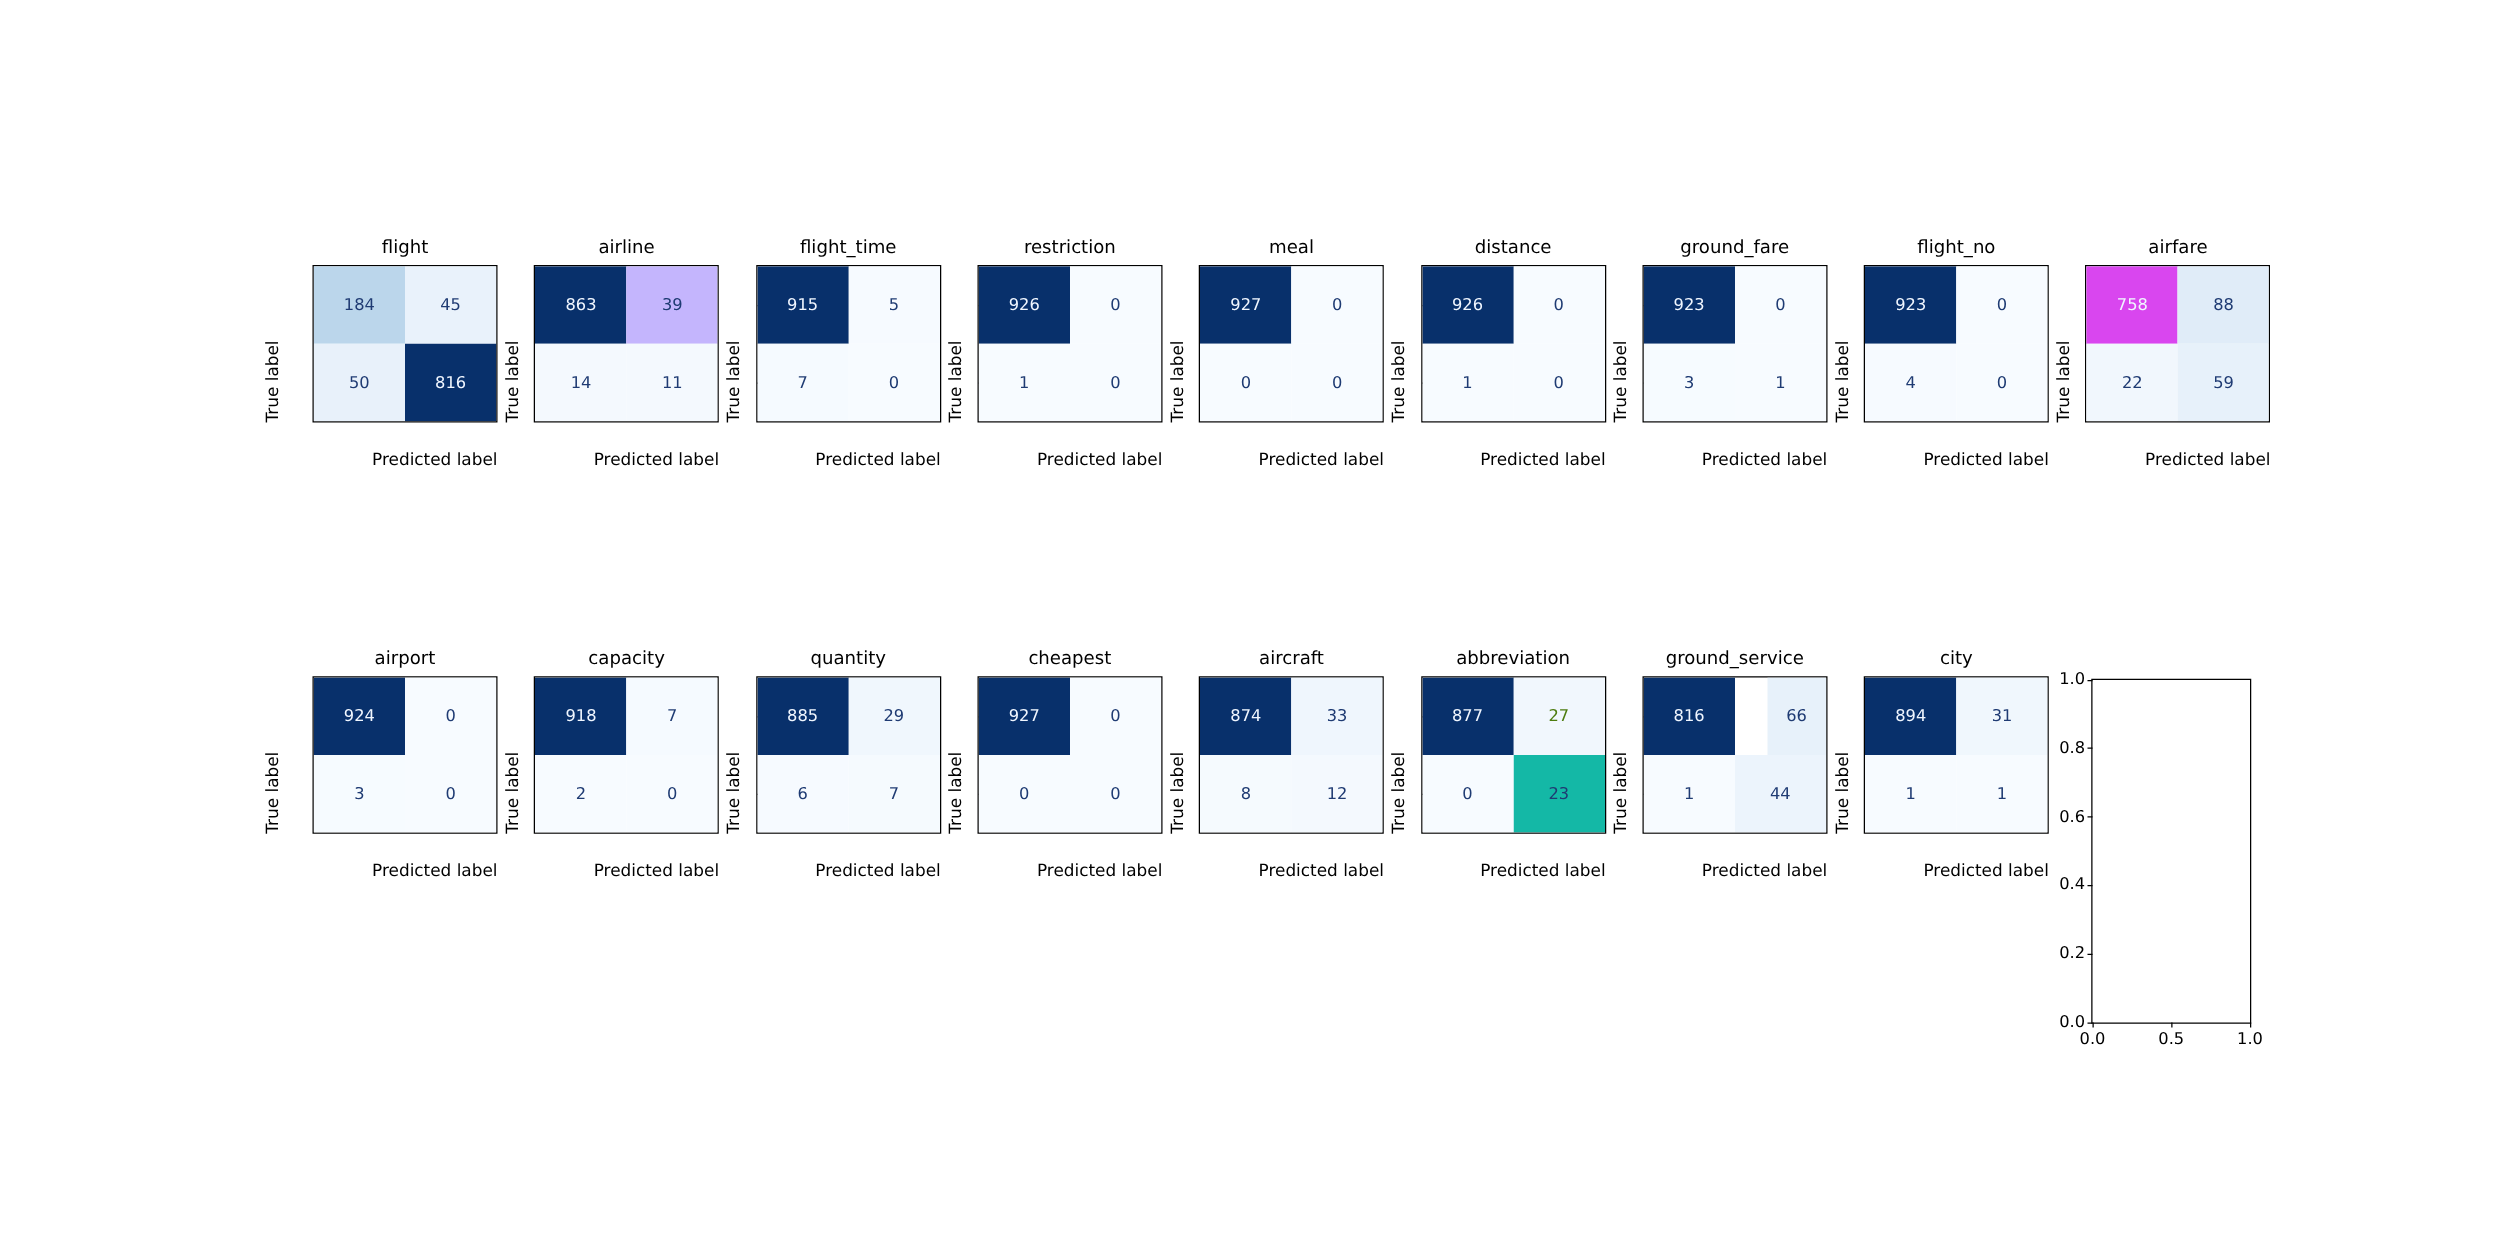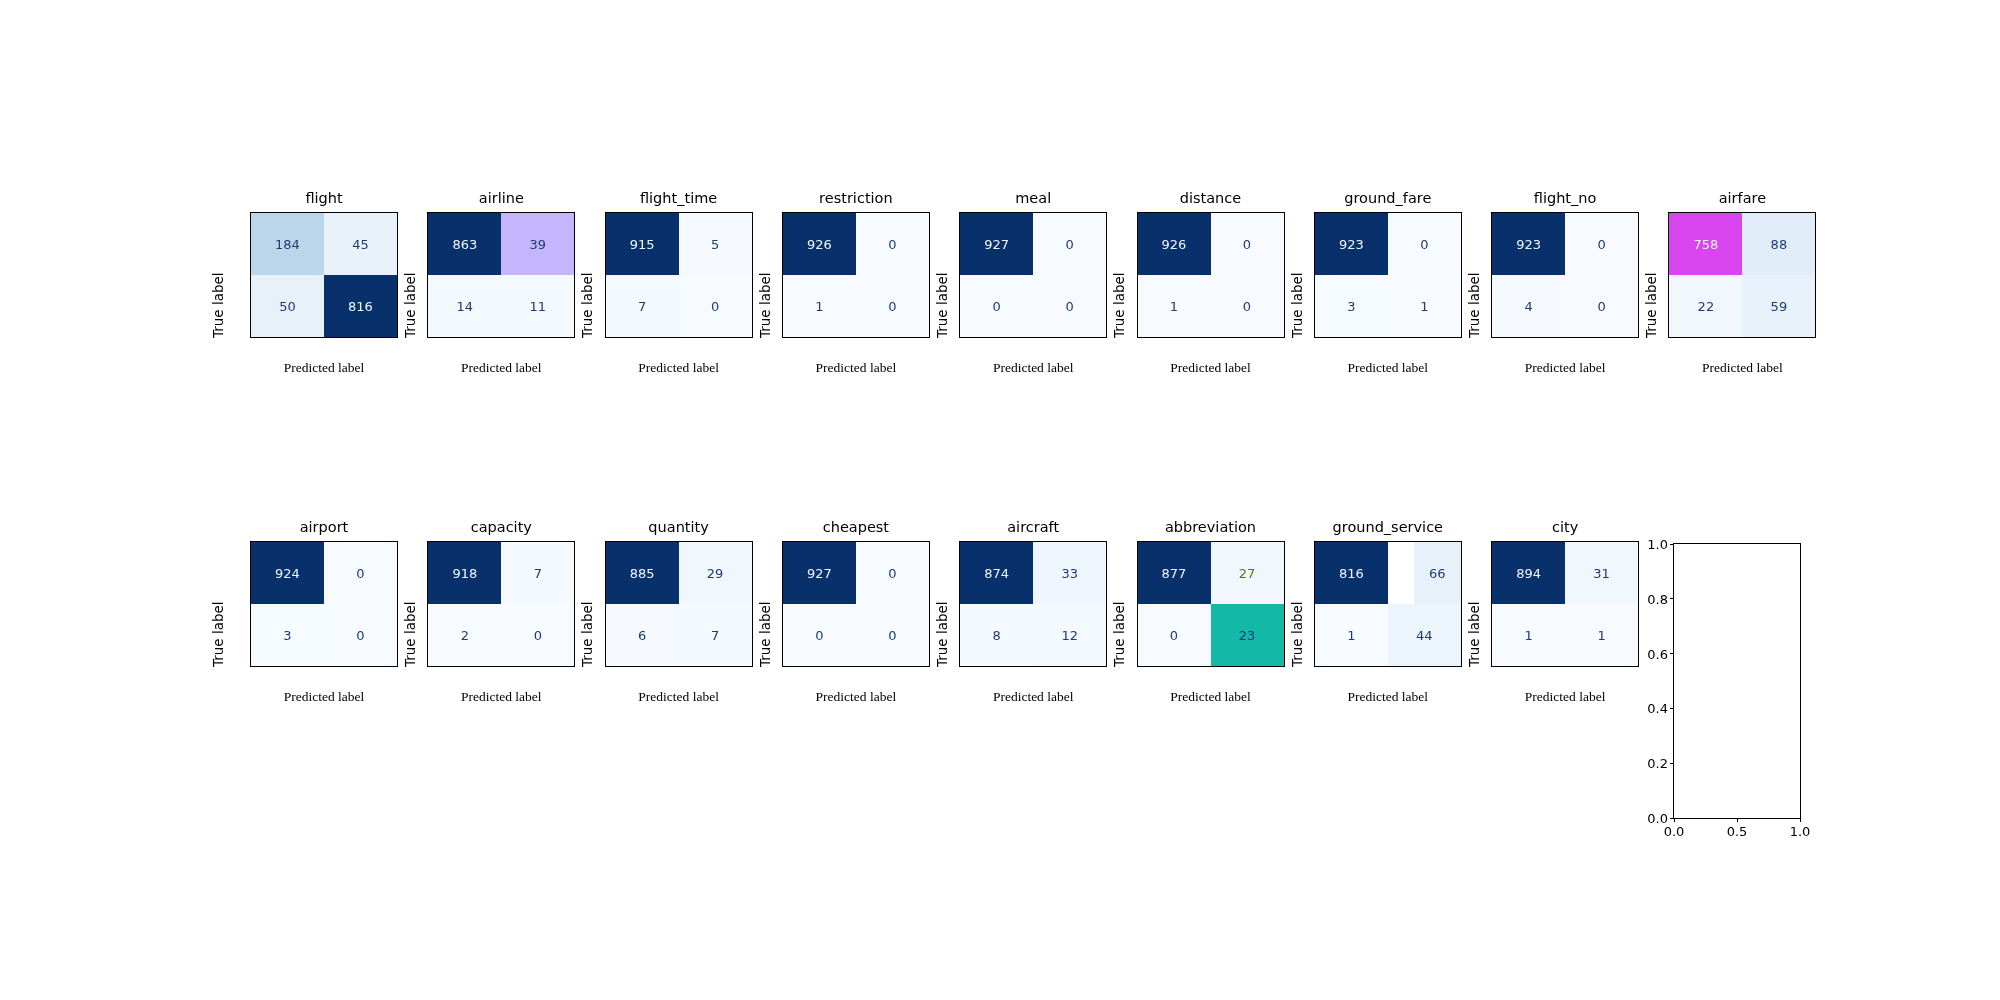--- a/index.html
+++ b/index.html
@@ -70,25 +70,24 @@
     top: 100%;
     height: 4px;
     width: 1.1px;
     background: #000000;
   }
   .xlabel {
     position: absolute;
     left: 0;
     top: 170px;
     width: 148px;
-    text-align: center;
+    text-align: right;
     font-size: 13.5px;
     color: #000000;
     white-space: nowrap;
-    font-family: Liberation Serif, serif;
   }
   .ylabel {
     position: absolute;
     font-size: 13.5px;
     color: #000000;
     white-space: nowrap;
     transform-origin: 0 0;
     transform: rotate(-90deg);
   }
   .ylabel.left {

